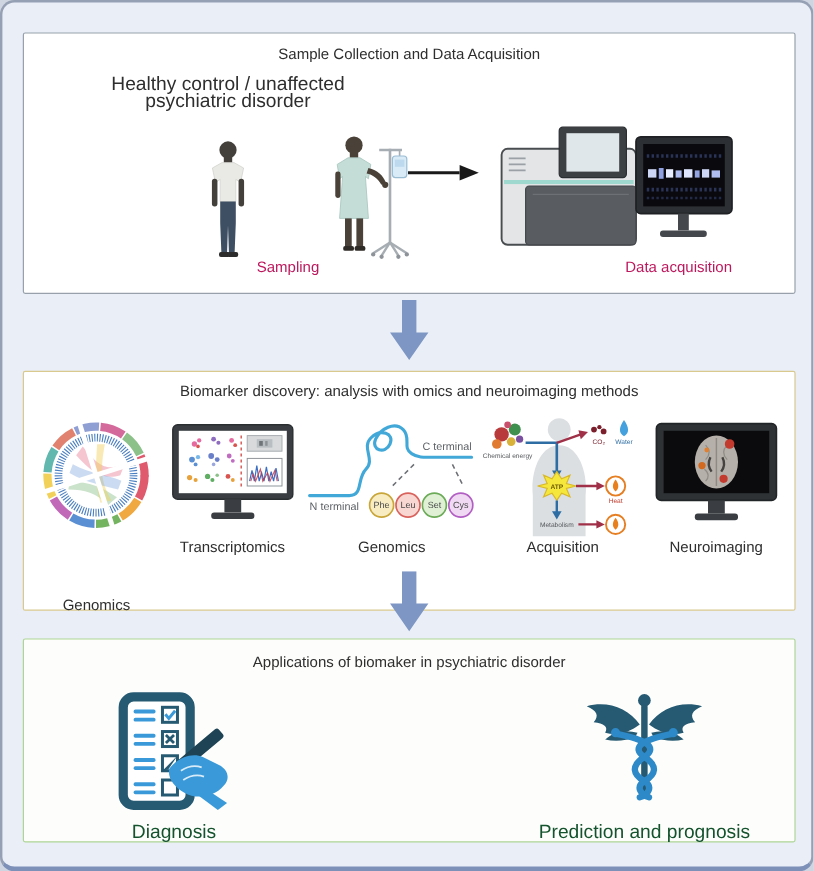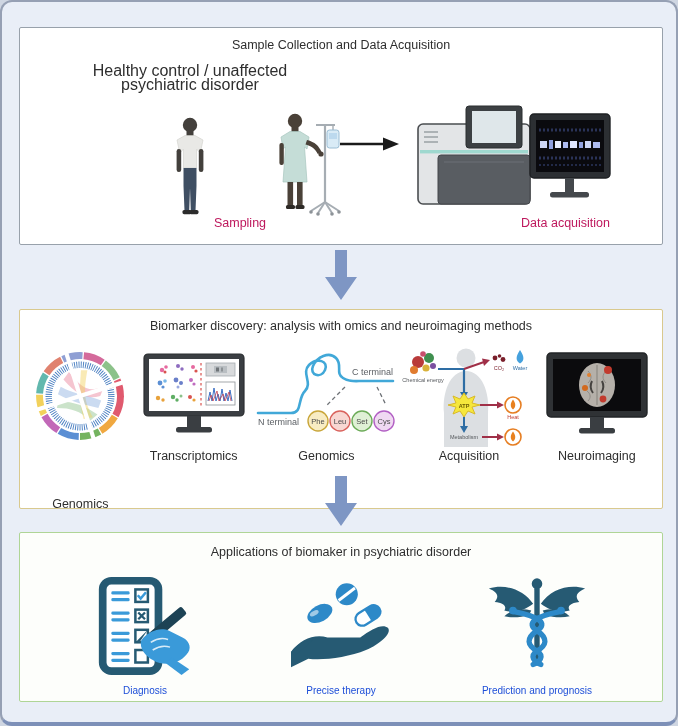--- a/index.html
+++ b/index.html
@@ -16,21 +16,21 @@
   .cap{position:absolute;text-align:center;font-size:16px;line-height:14px;color:#2e2e2e;}
   .figlabel{position:absolute;text-align:center;font-size:12.5px;color:#be185d;}
   .flow-arrow{position:absolute;left:321px;width:36px;height:52px;}
   .mid-row{position:absolute;top:38px;left:8px;right:8px;display:flex;justify-content:space-between;align-items:flex-start;}
   .mid-item{display:flex;flex-direction:column;align-items:center;}
   .mid-item .ic{height:95px;display:flex;align-items:center;justify-content:center;}
   .mid-item .lbl{margin-top:6px;font-size:12.5px;color:#2e2e2e;text-align:center;}
   .bot-row{position:absolute;top:42px;left:30px;right:30px;display:flex;justify-content:space-between;align-items:flex-start;}
   .bot-item{display:flex;flex-direction:column;align-items:center;width:190px;}
   .bot-item .ic{height:100px;display:flex;align-items:center;justify-content:center;}
-  .bot-item .lbl{margin-top:10px;font-size:10px;color:#1d4ed8;text-align:center;}
+  .bot-item .lbl{margin-top:10px;font-size:16px;color:#14532d;text-align:center;}
   svg{display:block;}
   svg text{font-family:"Liberation Sans",sans-serif;}
 </style>
 </head>
 <body>
 
 <div class="canvas">
 
   <section class="panel panel-top">
     <div class="panel-title" style="top:10px;">Sample Collection and Data Acquisition</div>
@@ -329,39 +329,20 @@
               <polygon points="64,57 52,62 64,67" fill="#2e6075"></polygon>
             </g>
             <path d="M56,68 C64,58 76,54 85,58 L99,65 C107,69 109,77 103,83 C95,93 79,95 69,89 C60,84 54,76 56,68 Z" fill="#3a9ad9"></path>
             <path d="M88,86 L106,98 L98,104 L82,92 Z" fill="#3a9ad9"></path>
             <path d="M66,70 C72,66 78,65 84,67 M68,78 C74,74 80,73 86,75" fill="none" stroke="#ffffff" stroke-width="1.6" opacity="0.8"></path>
           </svg>
         </div>
         <div class="lbl">Diagnosis</div>
       </div>
 
-      <div class="bot-item">
-        <div class="ic">
-          <svg width="118" height="100" viewBox="0 0 120 104">
-            <circle cx="66" cy="20" r="11.5" fill="#2d89c8"></circle>
-            <line x1="57.5" y1="26.5" x2="74.5" y2="13.5" stroke="#ffffff" stroke-width="3"></line>
-            <g transform="rotate(-28 38 40)">
-              <ellipse cx="38" cy="40" rx="14" ry="8.5" fill="#2d89c8"></ellipse>
-              <ellipse cx="33" cy="37" rx="5" ry="2.4" fill="#ffffff" opacity="0.55"></ellipse>
-            </g>
-            <g transform="rotate(-32 88 42)">
-              <rect x="74" y="35" width="28" height="14" rx="7" fill="#ffffff" stroke="#2d89c8" stroke-width="2.4"></rect>
-              <path d="M88,35 h7 a7,7 0 0 1 0,14 h-7 Z" fill="#2d89c8"></path>
-            </g>
-            <path d="M8,96 L8,80 C18,67 32,61 46,65 L80,65 C92,56 103,50 109,55 C113,61 100,72 86,78 C67,86 40,89 26,87 Z" fill="#265a73"></path>
-            <path d="M8,80 C14,72 22,68 30,68 C24,74 18,79 12,84 Z" fill="#265a73"></path>
-          </svg>
-        </div>
-        <div class="lbl">Precise therapy</div>
-      </div>
 
       <div class="bot-item">
         <div class="ic">
           <svg width="118" height="100" viewBox="0 0 120 104">
             <circle cx="60" cy="9" r="5.5" fill="#265a73"></circle>
             <rect x="57.2" y="12" width="5.6" height="80" rx="2.8" fill="#265a73"></rect>
             <path d="M56,30 C46,15 27,9 10,14 C19,18 21,22 16,28 C25,29 29,32 26,37 C36,40 47,37 56,30 Z" fill="#265a73"></path>
             <path d="M54,37 C44,34 33,36 26,43 C35,45 44,44 52,41 Z" fill="#265a73"></path>
             <path d="M64,30 C74,15 93,9 110,14 C101,18 99,22 104,28 C95,29 91,32 94,37 C84,40 73,37 64,30 Z" fill="#265a73"></path>
             <path d="M66,37 C76,34 87,36 94,43 C85,45 76,44 68,41 Z" fill="#265a73"></path>

